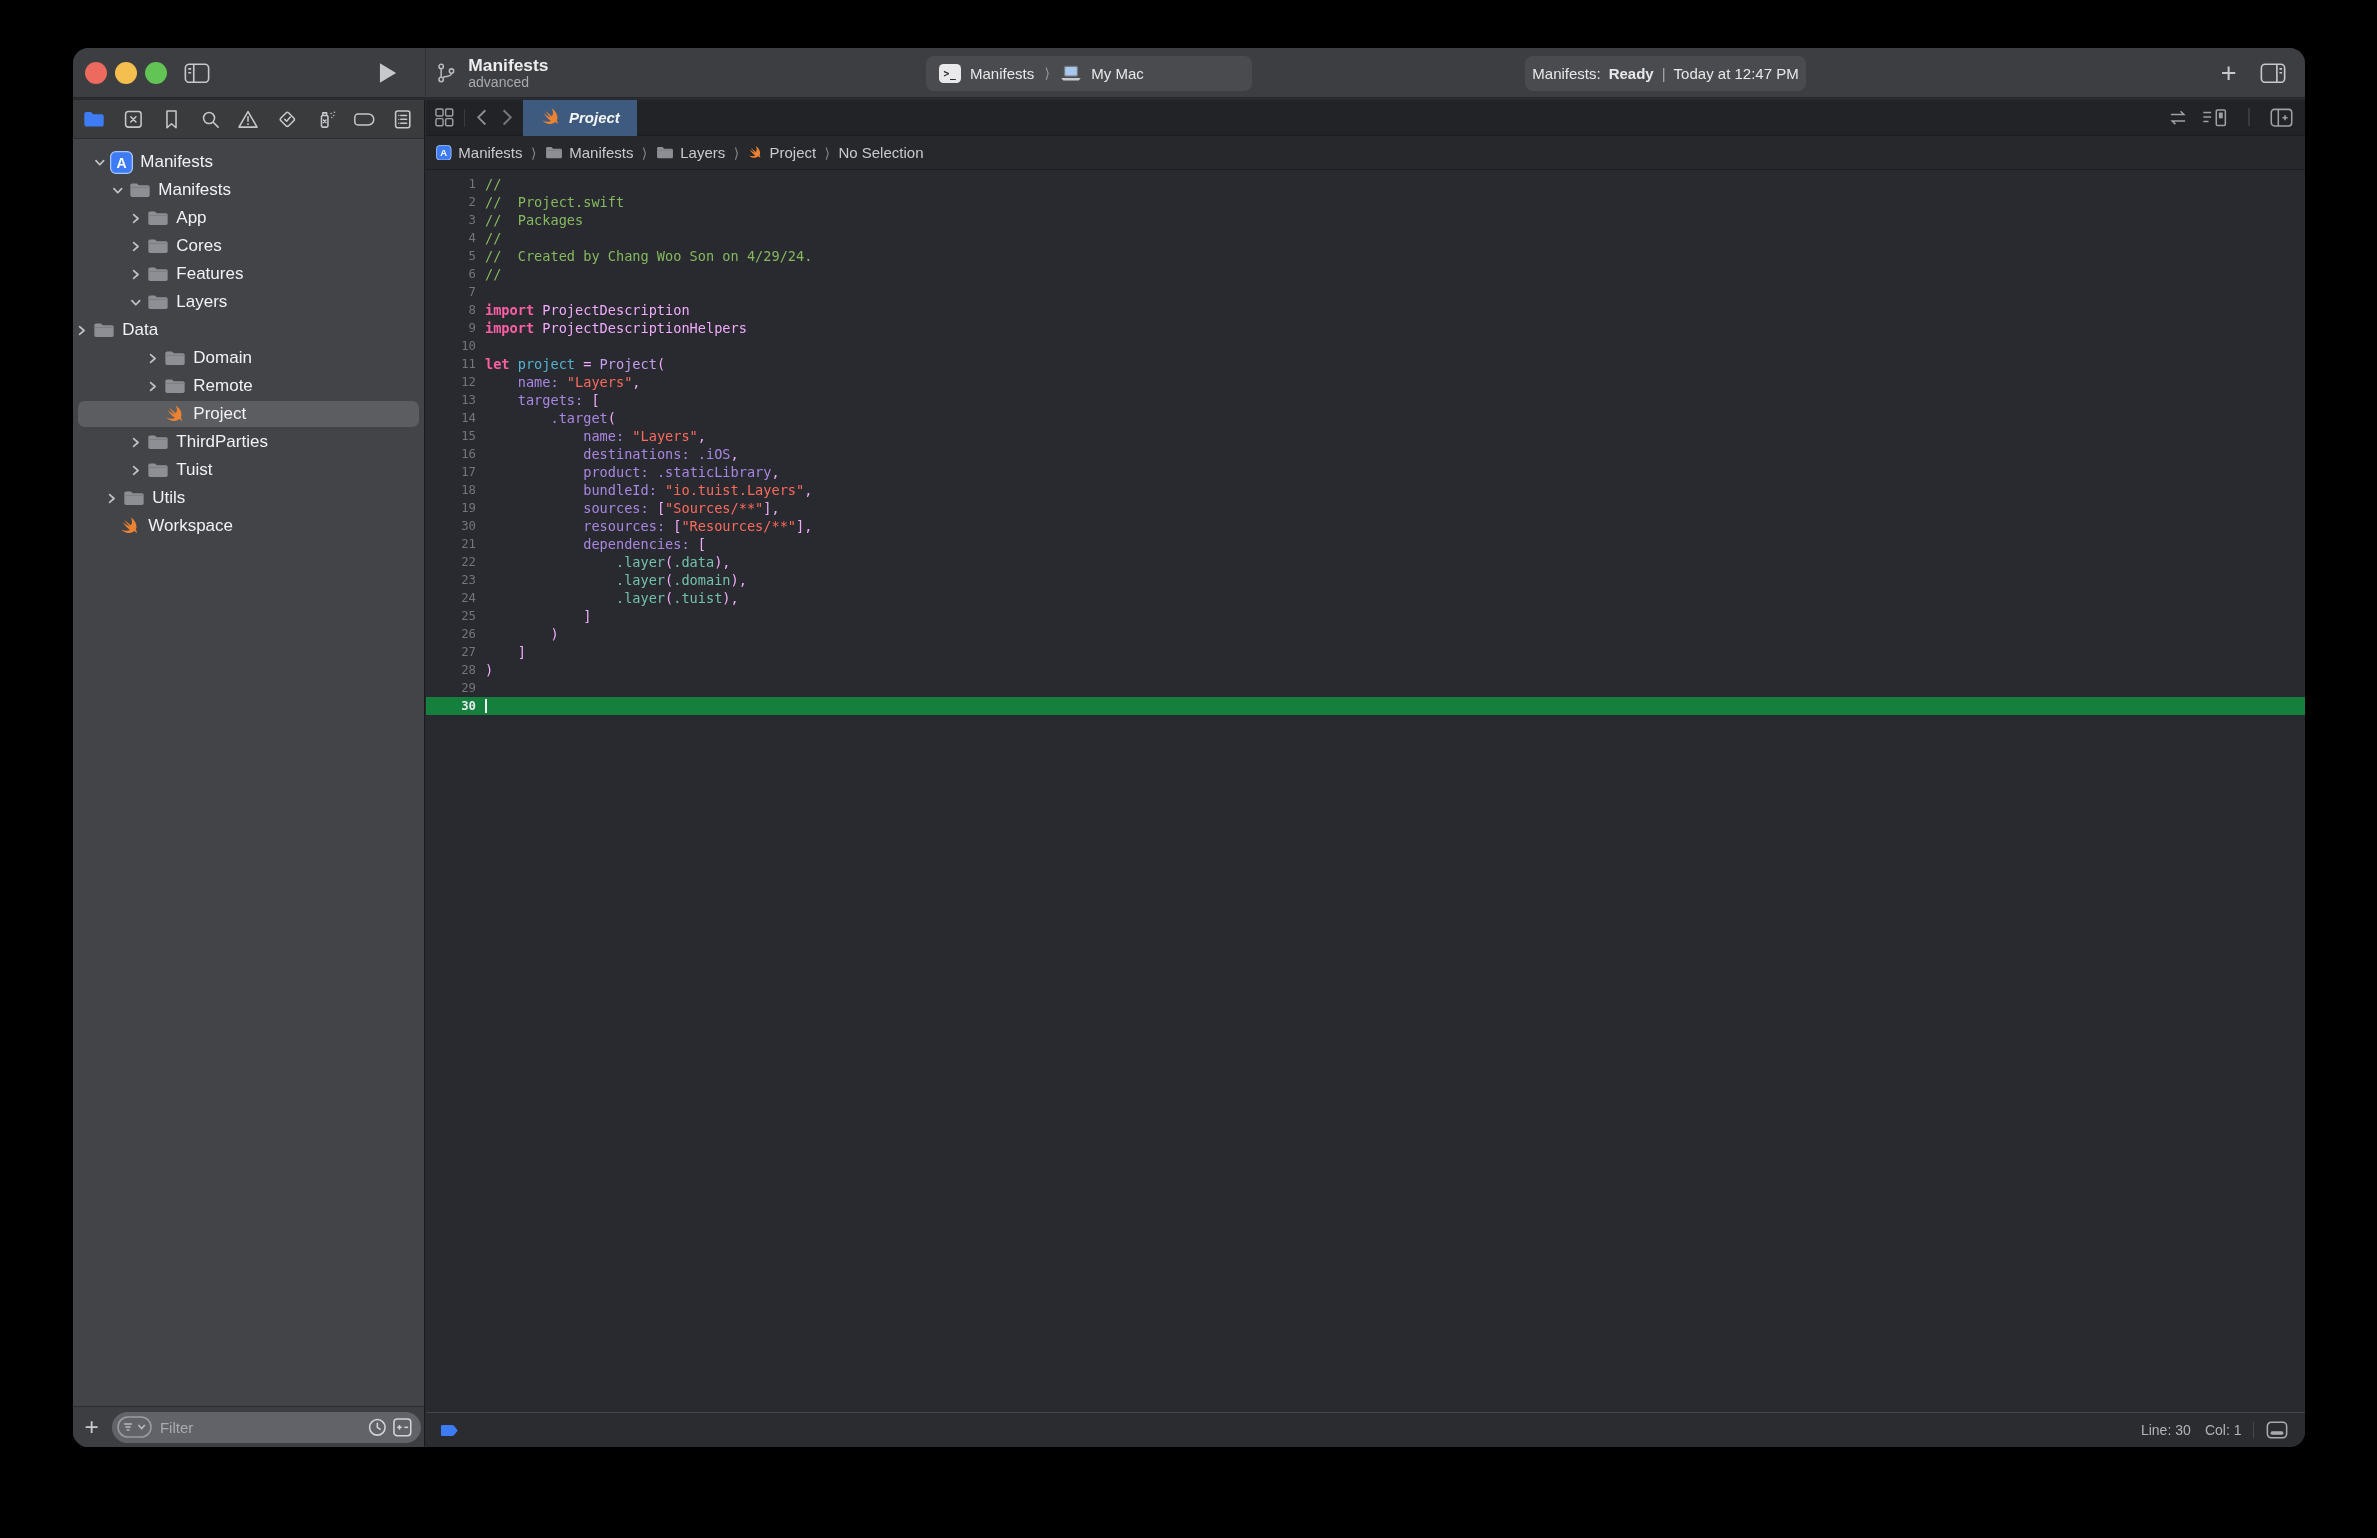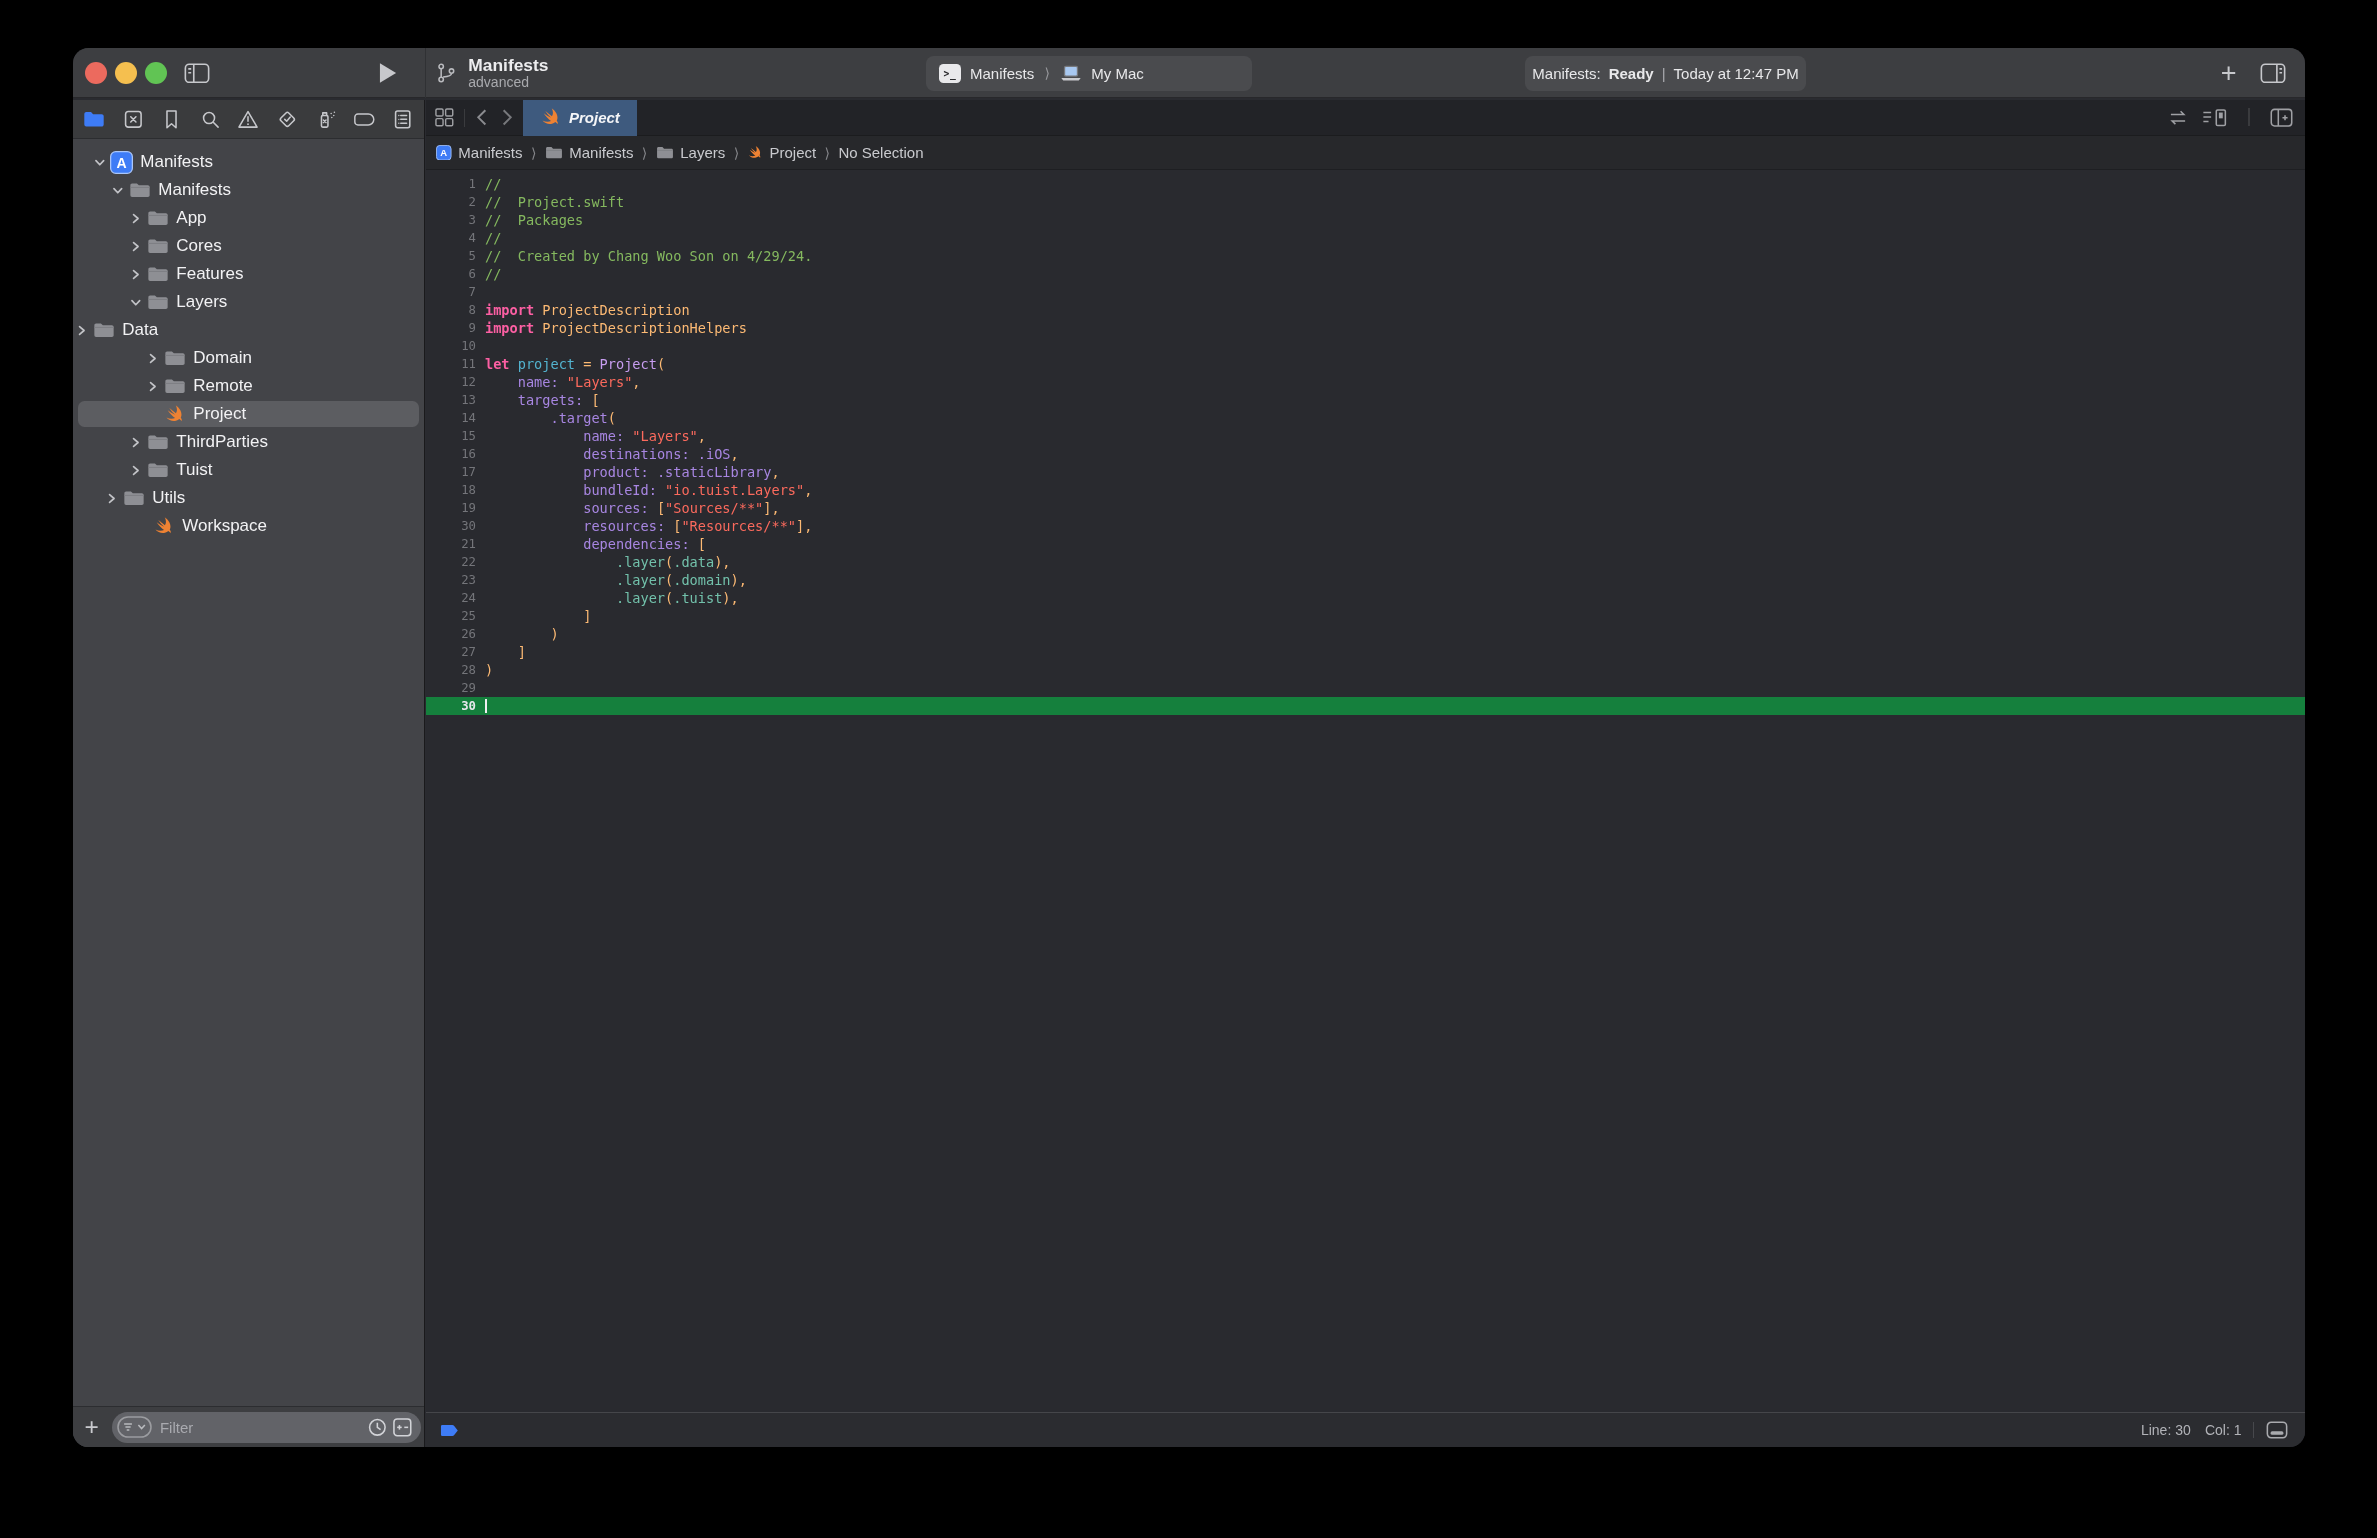--- a/index.html
+++ b/index.html
@@ -65,21 +65,21 @@
   .code{flex:1;background:#292A2F;position:relative;padding-top:5.2px;
     font-family:"DejaVu Sans Mono","Liberation Mono",monospace;font-size:13.6px;}
   .cl{height:18px;display:flex;align-items:center;position:relative;}
   .cl.current{background:#15803d;}
   .gut{width:50px;text-align:right;color:#74757A;font-size:12.3px;flex:none;}
   .src{margin-left:9px;white-space:pre;color:#DFDFE1;}
   .cl.current .gut{color:#E6E7EB;font-weight:bold;}
   .cursor{position:absolute;left:59px;top:1.9px;bottom:1.9px;width:1.9px;background:#F0F0F2;}
   .tok-c{color:var(--comment);} .tok-k{color:var(--keyword);font-weight:bold;}
   .tok-s{color:var(--string);} .tok-u{color:var(--purple);} .tok-t{color:var(--type);}
-  .tok-v{color:var(--variable);} .tok-m{color:var(--member);} .tok-p{color:#fdba74;}
+  .tok-v{color:var(--variable);} .tok-m{color:var(--member);} .tok-p{color:#f0abfc;}
   .botbar{height:35px;background:#2B2C30;border-top:1.3px solid #45464A;
     display:flex;align-items:center;font-size:14px;color:#B2B3B8;}
   .bp{margin-left:14px;}
   .botbar .spacer{flex:1;}
   .bb-sep{width:1.3px;height:15.5px;background:#47484C;margin:0 11.6px;}
   .linecol span{margin-left:10.3px;}
   svg{display:block;}
 </style>
 </head>
 <body>
@@ -409,21 +409,21 @@
             </svg>
           </span>
     <span class="tree-iconbox">
             <svg width="22" height="18" viewBox="0 0 34 28">
               <path d="M2 6.5C2 5 3.2 3.8 4.7 3.8h7.5l3 3h14.1c1.5 0 2.7 1.2 2.7 2.7v12.8c0 1.5-1.2 2.7-2.7 2.7H4.7A2.7 2.7 0 0 1 2 22.3z" fill="#8E8F94"></path>
               <path d="M2 10h30" stroke="#7C7D82" stroke-width="1.5"></path>
             </svg>
           </span>
     <span class="tree-label">Utils</span>
   </div>
-        <div class="tree-row" style="padding-left: 60px;">
+        <div class="tree-row" style="padding-left: 26px;">
     <span class="rowbg"></span>
     <span class="chevbox"></span>
     <span class="tree-iconbox">
             <svg width="20.7" height="20.7" viewBox="0 0 20 20">
               <path d="M16.2 13.4c1.1-2.1.9-4.8-.4-7.3C14.6 3.9 12.8 2.2 11.3 1.2c.9 1.8 1.3 3.5 1.2 4.9-.05 1.1-.4 2-1 2.8C9.7 7.3 7.3 5.5 5.1 3.8c1.6 2.4 3.8 4.9 5.6 6.6-2.4-1.2-5-2.8-7.1-4.4 1.9 2.9 4.5 5.6 7.1 7.6-2.4 1.2-5.6 1-8.3-.5 2.2 2.7 5.9 4 9.2 3.1 1.3-.35 2.4-1 3.2-1.8.9.4 1.7 1.3 2 2.2.7-.9.4-2.1-.4-3l-.2-.2z" fill="#EE8233"></path>
             </svg>
           </span>
     <span class="tree-label">Workspace</span>
   </div>
       </div>

